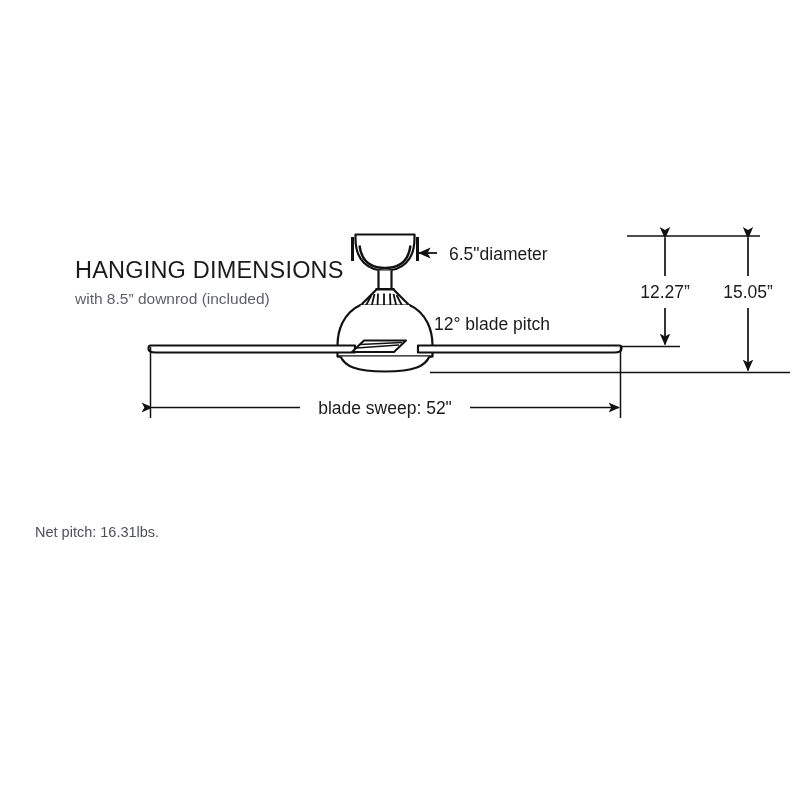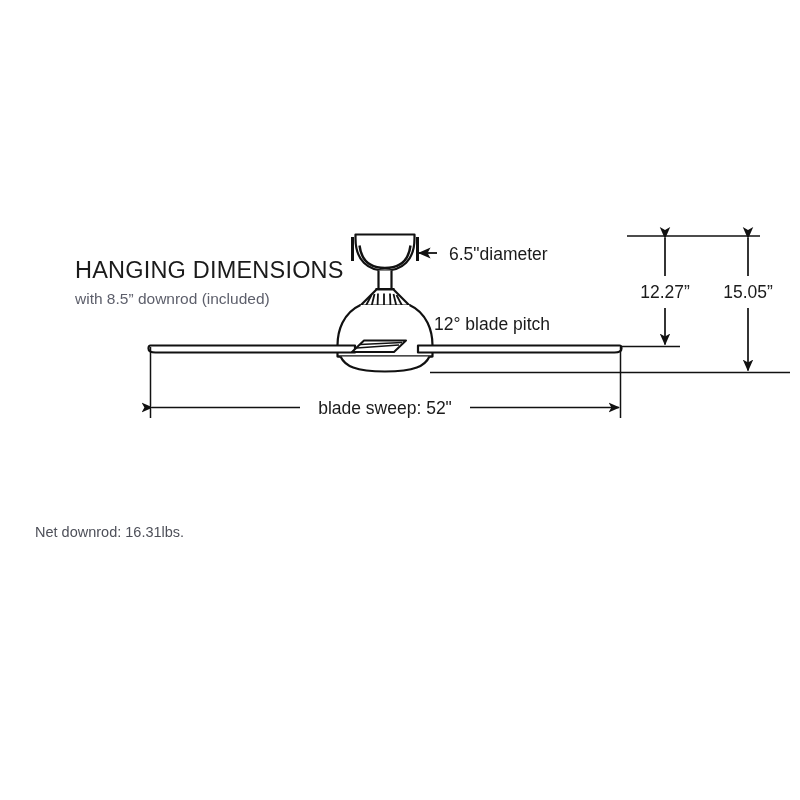--- a/index.html
+++ b/index.html
@@ -181,15 +181,15 @@
     <text class="svg-label" x="748" y="298" font-size="17.5" text-anchor="middle">15.05”</text>
 
     <text class="svg-label" x="385" y="414" font-size="17.5" text-anchor="middle">blade sweep: 52"</text>
   </svg>
 
   <div class="title-block">
     <div class="title-main">HANGING DIMENSIONS</div>
     <div class="title-sub">with 8.5” downrod (included)</div>
   </div>
 
-  <div class="netweight">Net downrod: 16.31lbs.</div>
+  <div class="netweight">Net pitch: 16.31lbs.</div>
 
 </div>
 
 </body></html>

